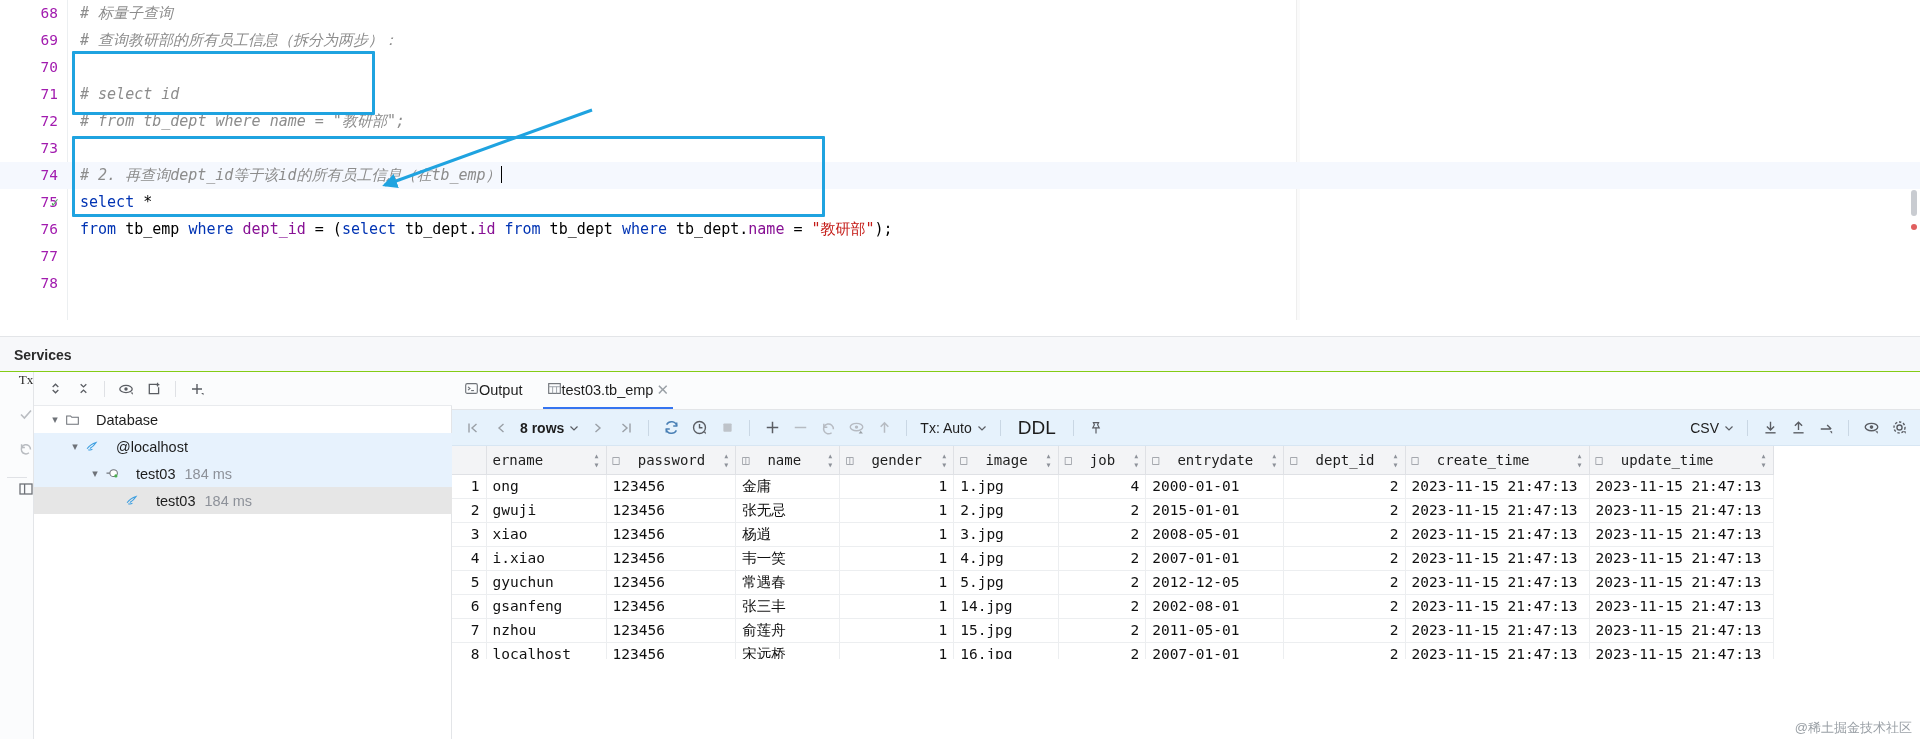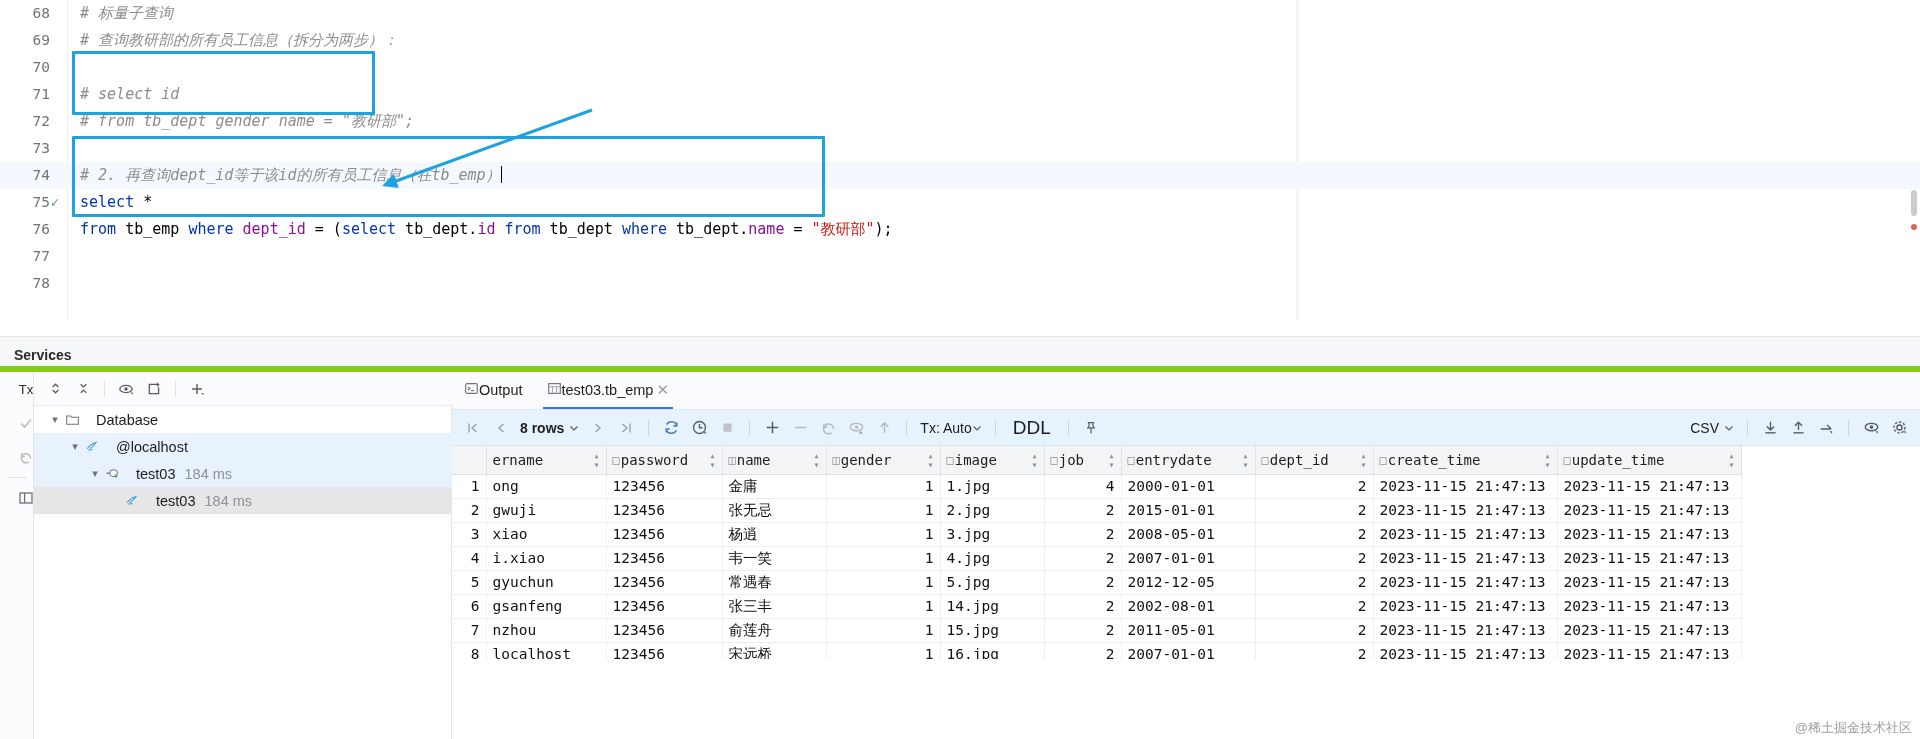--- a/index.html
+++ b/index.html
@@ -24,22 +24,22 @@
   .editor-right-edge {
     position: absolute; left: 1296px; top: 0; width: 4px; height: 320px;
     background: #fafafa; border-left:1px solid #eeeeee;
   }
   .line-row {
     position: relative; height: 27px; line-height: 27px;
     font-family: "DejaVu Sans Mono", monospace; font-size: 15px;
     white-space: pre;
   }
   .ln {
-    position: absolute; left: 8px; width: 42px; text-align: right;
-    color: #737373; font-family: "DejaVu Sans Mono", monospace;
+    position: absolute; left: 16px; width: 42px; text-align: right;
+    color: #a21caf; font-family: "DejaVu Sans Mono", monospace;
     font-size: 14.5px; line-height: 27px;
   }
   .gtick { position:absolute; left: 48px; width:14px; text-align:center;
            color:#59a869; font-size: 14px; line-height: 27px; }
   .ltext { position: absolute; left: 80px; line-height: 27px; }
   .hl-line { background: #f5f8fe; }
 
   .cmt  { color:#8c8c8c; font-style: italic; }
   .kw   { color:#0033b3; }
   .ident{ color:#000000; }
@@ -54,36 +54,36 @@
   
   .anno-box {
     position:absolute; border: 3px solid #1fa3e0; border-radius:1px;
     pointer-events:none;
   }
   .anno-arrow { position:absolute; left:0; top:0; pointer-events:none; }
 
   
   .services-bar {
     position:absolute; left:0; top:336px; width:1920px; height:36px;
-    background:#f7f8fa; border-top:1px solid #e3e5e8; border-bottom:6px solid #84cc16;
+    background:#f7f8fa; border-top:1px solid #e3e5e8; border-bottom:1px solid #84cc16;
   }
   .services-title {
     position:absolute; left:14px; top:0; line-height:36px;
     font-size:14px; color:#2b2b2b; font-weight:600;
   }
 
   .panel { position:absolute; left:0; top:372px; width:1920px; height:367px; background:#fff; }
 
   
   .rail {
     position:absolute; left:0; top:0; width:34px; height:367px;
     background:#fbfcfd; border-right:1px solid #e3e5e8;
   }
-  .rail-item { width:52px; height:34px; display:flex; align-items:center; justify-content:center;
-               color:#6e7278; font-size:14px; }
+  .rail-item { width:52px; height:34px; display:flex; align-items:flex-start; justify-content:center;
+               color:#6e7278; font-size:14px;font-family:Liberation Serif, serif; }
   .rail-divider { width:20px; height:1px; background:#e0e2e6; margin:3px auto; }
 
   
   .tree-pane {
     position:absolute; left:34px; top:0; width:418px; height:367px;
     background:#ffffff; border-right:1px solid #e3e5e8;
   }
   .tree-toolbar {
     position:absolute; left:0; top:0; width:418px; height:34px;
     background:#fbfcfd; border-bottom:1px solid #e9ebee;
@@ -124,34 +124,34 @@
 
   .res-toolbar {
     height:36px; background:#e6f2fc; display:flex; align-items:center;
     padding:0 8px; gap:2px; border-bottom:1px solid #d7e6f3;
   }
   .rb { width:26px; height:26px; display:flex; align-items:center; justify-content:center;
         color:#5a5d63; font-size:14px; }
   .rb.dim { color:#b6bbc2; }
   .rsep { width:1px; height:16px; background:#c9d7e4; margin:0 7px; }
   .rows-label { font-size:14px; color:#1d1d1d; padding:0 4px; display:flex; align-items:center; gap:5px;font-weight:bold; }
-  .txauto { font-size:14px; color:#1d1d1d; display:flex; align-items:center; padding:0 4px; }
+  .txauto { font-size:14px; color:#1d1d1d; display:flex; align-items:center; gap:5px; padding:0 4px; }
   .ddl { font-size:19px; color:#1d1d1d; padding:0 8px; }
   .csv { font-size:14px; color:#1d1d1d; display:flex; align-items:center; gap:5px; padding:0 4px; }
   .spacer { flex:1 1 auto; }
 
   
   .grid-wrap { position:relative; height:213px; overflow:hidden; background:#fff; }
   table.grid { border-collapse:collapse; table-layout:fixed; font-size:14.5px; }
   table.grid th {
     height:28px; background:#f3f4f6; border-right:1px solid #dfe1e5; border-bottom:1px solid #dfe1e5;
     font-weight:normal; font-size:14px; color:#1d1d1d; padding:0 6px;
     font-family:"DejaVu Sans Mono", monospace;
   }
-  table.grid th .thin { display:flex; align-items:center; gap:1px; }
+  table.grid th .thin { display:flex; align-items:center; gap:18px; }
   table.grid th .sorter { margin-left:auto; color:#8d9199; font-size:10px; line-height:9px; text-align:center;}
   table.grid td {
     height:24px; border-right:1px solid #eceef0; border-bottom:1px solid #eceef0;
     padding:0 6px; color:#111; font-family:"DejaVu Sans Mono", monospace; font-size:14.5px;
     overflow:hidden; white-space:nowrap;
   }
   td.num { text-align:right; }
   td.rownum {
     color:#9aa0a6; text-align:right; background:#fff; border-right:1px solid #eceef0;
     font-size:13.5px;
@@ -171,21 +171,21 @@
 <div id="root">
 
   <div class="editor">
     <div class="gutter"></div>
     <div class="editor-right-edge"></div>
     <div id="editor-lines">
         <div class="line-row"><span class="ln">68</span><span class="ltext"><span class="cmt"># 标量子查询</span></span></div>
         <div class="line-row"><span class="ln">69</span><span class="ltext"><span class="cmt"># 查询教研部的所有员工信息（拆分为两步）：</span></span></div>
         <div class="line-row"><span class="ln">70</span></div>
         <div class="line-row"><span class="ln">71</span><span class="ltext"><span class="cmt"># select id</span></span></div>
-        <div class="line-row"><span class="ln">72</span><span class="ltext"><span class="cmt"># from tb_dept gender name = "教研部";</span></span></div>
+        <div class="line-row"><span class="ln">72</span><span class="ltext"><span class="cmt"># from tb_dept where name = "教研部";</span></span></div>
         <div class="line-row"><span class="ln">73</span><span class="ltext"></span></div>
         <div class="line-row hl-line"><span class="ln">74</span><span class="ltext"><span class="cmt"># 2. 再查询dept_id等于该id的所有员工信息（在tb_emp）</span><span class="caret"></span></span></div>
         <div class="line-row"><span class="ln">75</span><span class="gtick">✓</span><span class="ltext"><span class="kw">select</span><span class="punc"> </span><span class="punc">*</span></span></div>
         <div class="line-row"><span class="ln">76</span><span class="ltext"><span class="kw">from</span><span class="ident"> tb_emp </span><span class="kw">where</span><span class="ident"> </span><span class="col">dept_id</span><span class="punc"> = (</span><span class="kw">select</span><span class="ident"> tb_dept.</span><span class="col">id</span><span class="ident"> </span><span class="kw">from</span><span class="ident"> tb_dept </span><span class="kw">where</span><span class="ident"> tb_dept.</span><span class="col">name</span><span class="punc"> = </span><span class="str">"教研部"</span><span class="punc">);</span></span></div>
         <div class="line-row"><span class="ln">77</span><span class="ltext"></span></div>
         <div class="line-row"><span class="ln">78</span><span class="ltext"></span></div>
       </div>
 
     <div class="scroll-stub" style="top:190px;height:26px;right:3px;background:#c9ccd1;"></div>
     <div class="scroll-stub" style="top:224px;height:6px;right:3px;background:#e05f5f;"></div>

